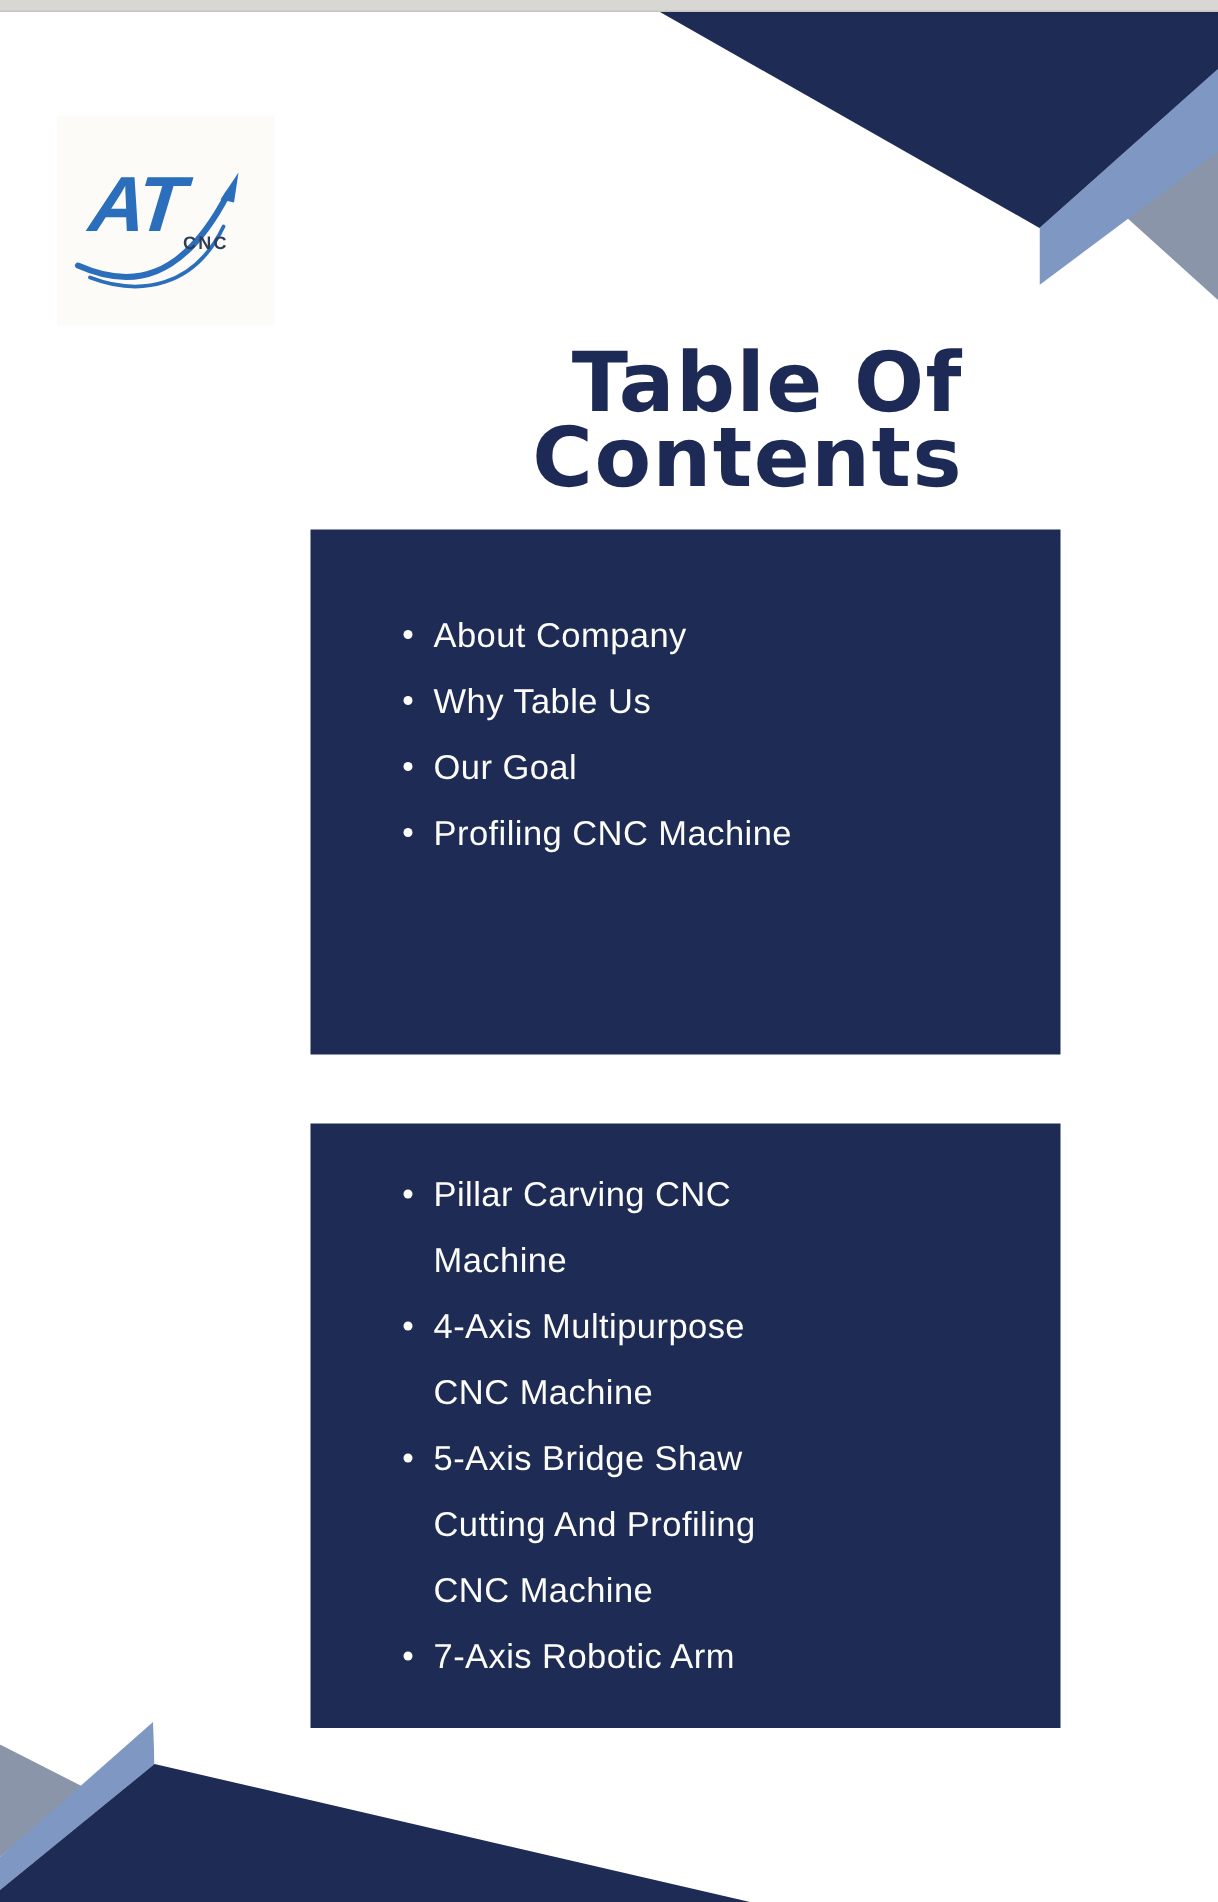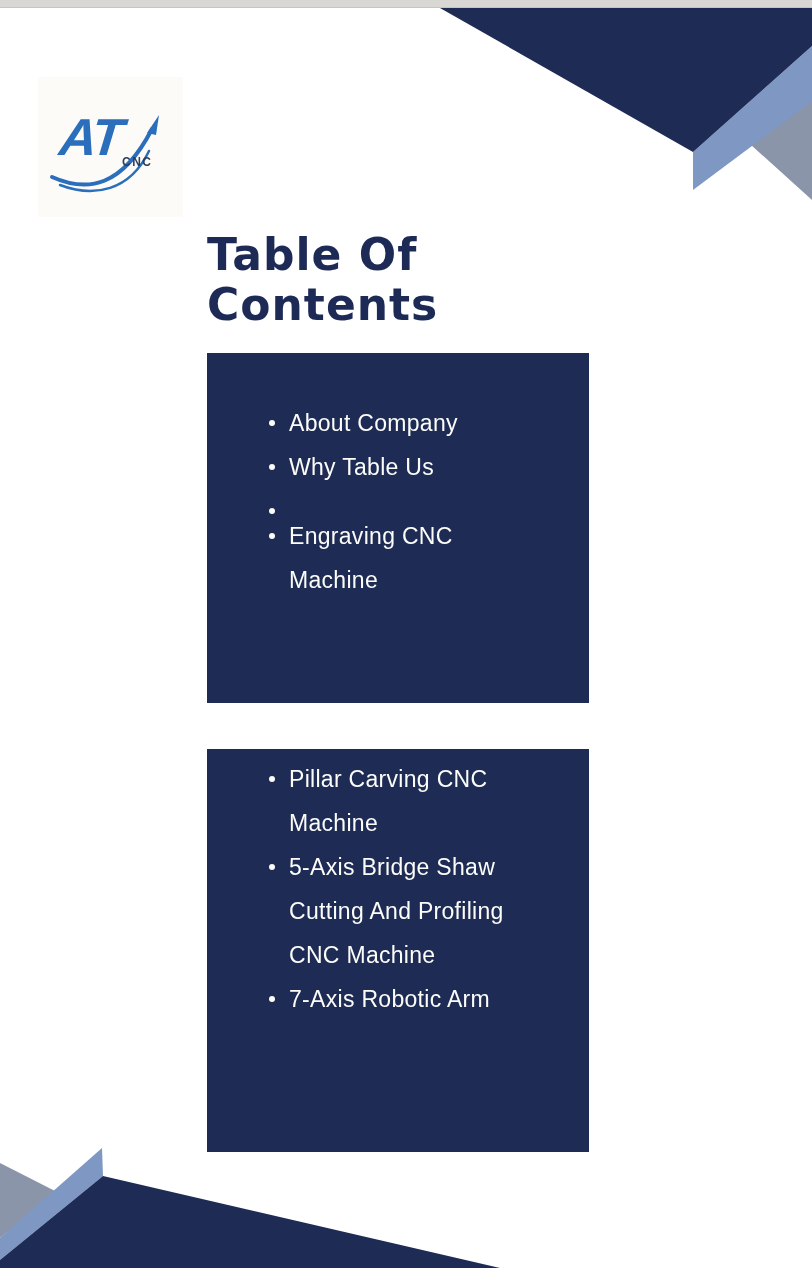--- a/index.html
+++ b/index.html
@@ -39,31 +39,31 @@
   .logo-cnc {
     left:84px; top:78px;
     font-size:12px; font-weight:bold; letter-spacing:1.5px;
     color:var(--logo-dark);
     text-align:center;
   }
   
   .page-title {
     left:207px; top:230px; width:435px;
     font-family:"DejaVu Sans","Liberation Sans",sans-serif;
-    font-weight:bold; font-size:44px; line-height:50px;
-    letter-spacing:1px; text-align:left;
+    font-weight:bold; font-size:55px; line-height:50px;
+    letter-spacing:1px; text-align:right;
     color:var(--title-navy);
   }
   
-  .toc-box { left:207px; width:382px; background:var(--navy); }
+  .toc-box { left:207px; width:500px; background:var(--navy); }
   .toc-box-1 { top:353px; height:350px; }
   .toc-box-2 { top:749px; height:403px; }
   .toc-list { list-style:none; margin:0; padding:0 20px 0 62px; }
   .toc-box-1 .toc-list { padding-top:48px; }
-  .toc-box-2 .toc-list { padding-top:8px; }
+  .toc-box-2 .toc-list { padding-top:25px; }
   .toc-list li { display:flex; align-items:flex-start; }
   .bullet {
     flex:0 0 auto; width:6px; height:6px; border-radius:50%;
     background:var(--text-light); margin:19px 14px 0 0;
   }
   .item-text {
     max-width:258px;
     font-size:23px; line-height:44px; letter-spacing:0.3px;
     color:var(--text-light);
   }
@@ -99,33 +99,38 @@
         <li>
           <span class="bullet"></span>
           <span class="item-text">About Company</span>
         </li>
         <li>
           <span class="bullet"></span>
           <span class="item-text">Why Table Us</span>
         </li>
         <li>
           <span class="bullet"></span>
+          <span class="item-text">Our Goal</span>
         </li>
         <li>
           <span class="bullet"></span>
-          <span class="item-text">Engraving CNC Machine</span>
+          <span class="item-text">Profiling CNC Machine</span>
         </li>
       </ul>
   </div>
 
   <div class="abs toc-box toc-box-2">
     <ul class="toc-list">
         <li>
           <span class="bullet"></span>
           <span class="item-text">Pillar Carving CNC Machine</span>
+        </li>
+        <li>
+          <span class="bullet"></span>
+          <span class="item-text">4-Axis Multipurpose CNC Machine</span>
         </li>
         <li>
           <span class="bullet"></span>
           <span class="item-text">5-Axis Bridge Shaw Cutting And Profiling CNC Machine</span>
         </li>
         <li>
           <span class="bullet"></span>
           <span class="item-text">7-Axis Robotic Arm</span>
         </li>
       </ul>

